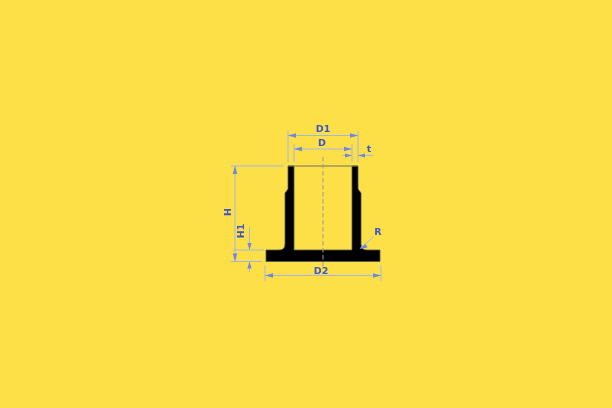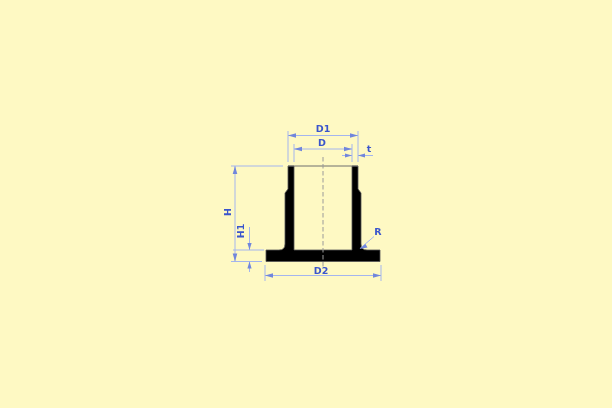--- a/index.html
+++ b/index.html
@@ -4,21 +4,21 @@
 <style>
   html, body {
     margin: 0;
     padding: 0;
     background: #ffffff;
   }
   .canvas {
     position: relative;
     width: 612px;
     height: 408px;
-    background: #fef9c3;
+    background: #fde047;
     overflow: hidden;
   }
   svg text {
     font-family: "DejaVu Sans", "Liberation Sans", sans-serif;
     font-size: 9.5px;
     font-weight: bold;
   }
 </style>
 </head>
 <body>

